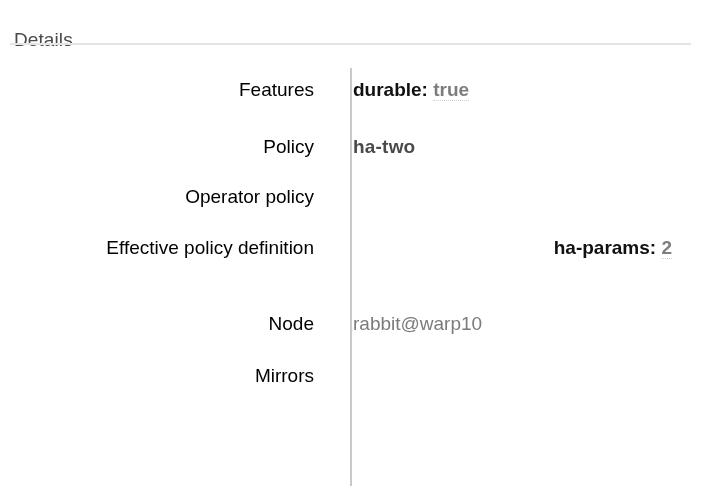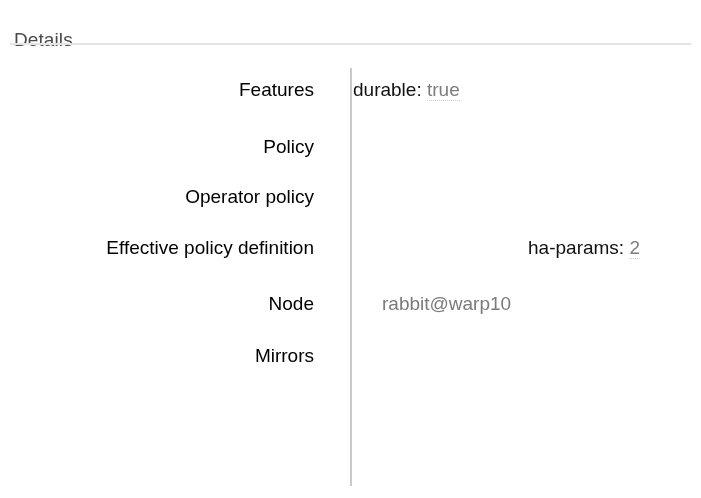--- a/index.html
+++ b/index.html
@@ -85,20 +85,21 @@
     padding: 0;
     width: 318px;
   }
   .kv-item {
     text-align: right;
     padding-right: 10px;
     box-sizing: border-box;
     font-size: 19px;
     line-height: 43px;
     white-space: nowrap;
+    font-weight: bold;
   }
   .kv-key {
     color: #111111;
   }
   .kv-val {
     color: #7d7d7d;
     border-bottom: 1px dotted #cfcfcf;
   }
   .policy-name {
     font-weight: bold;
@@ -112,22 +113,22 @@
   }
   .value-empty {
     display: block;
     height: 24px;
   }
 
   
   .row-features      { margin-top: 16px; }
   .row-policy        { margin-top: 33px; }
   .row-operator      { margin-top: 26px; }
-  .row-effective     { margin-top: 27px; }
-  .row-node          { margin-top: 32px; gap: 29px; }
+  .row-effective     { margin-top: 27px; gap: 32px; }
+  .row-node          { margin-top: 52px; }
   .row-mirrors       { margin-top: 28px; }
 
   .row-effective .detail-value { padding-left: 0; padding-top: 0; }
   .row-effective .kv-item:first-child { line-height: 24px; }
 </style>
 </head>
 <body>
 
 <div>
 
@@ -146,20 +147,23 @@
           <li class="kv-item" style="text-align:left;line-height:24px;padding-right:0;">
             <span class="kv-key">durable:</span>
             <span class="kv-val">true</span>
           </li>
         </ul>
       </div>
     </div>
 
     <div class="detail-row row-policy">
       <div class="detail-label">Policy</div>
+      <div class="detail-value">
+        <span class="policy-name">ha-two</span>
+      </div>
     </div>
 
     <div class="detail-row row-operator">
       <div class="detail-label">Operator policy</div>
       <div class="detail-value">
         <span class="value-empty"></span>
       </div>
     </div>
 
     <div class="detail-row row-effective">

